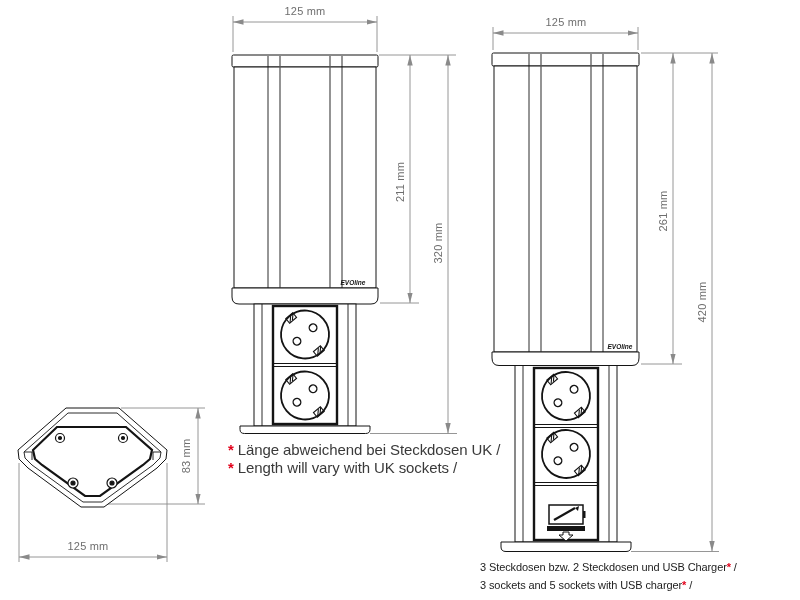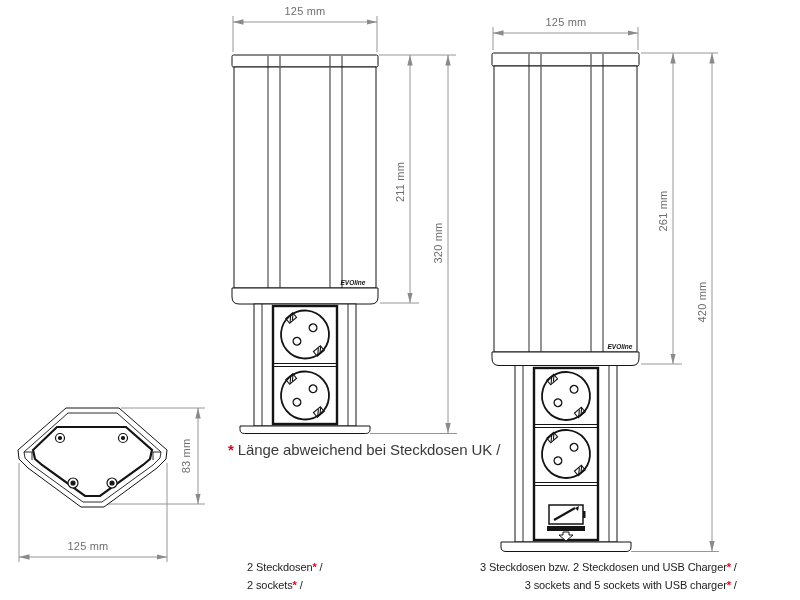--- a/index.html
+++ b/index.html
@@ -145,25 +145,22 @@
 
 <div class="dim-label" style="left:566px;top:22px;">125 mm</div>
 <div class="dim-label rot" style="left:663px;top:211px;">261 mm</div>
 <div class="dim-label rot" style="left:702px;top:302px;">420 mm</div>
 
 <div class="dim-label rot" style="left:186px;top:456px;">83 mm</div>
 <div class="dim-label" style="left:88px;top:546px;">125 mm</div>
 
 <div class="note-block" style="left:228px;top:441px;">
   <div><span class="star">*</span> <span>Länge abweichend bei Steckdosen UK /</span></div>
+  <div><span class="star">*</span> <span>Length will vary with UK sockets /</span></div>
 </div>
 
-<div class="cap-block" style="left:247px;top:558px;">
-  <div><span>2 Steckdosen</span><span class="star">*</span><span> /</span></div>
-  <div><span>2 sockets</span><span class="star">*</span><span> /</span></div>
-</div>
 
-<div class="cap-block" style="left:480px;top:558px;text-align:right;">
+<div class="cap-block" style="left:480px;top:558px;">
   <div><span>3 Steckdosen bzw. 2 Steckdosen und USB Charger</span><span class="star">*</span><span> /</span></div>
   <div><span>3 sockets and 5 sockets with USB charger</span><span class="star">*</span><span> /</span></div>
 </div>
 
 </div>
 
 </body></html>

